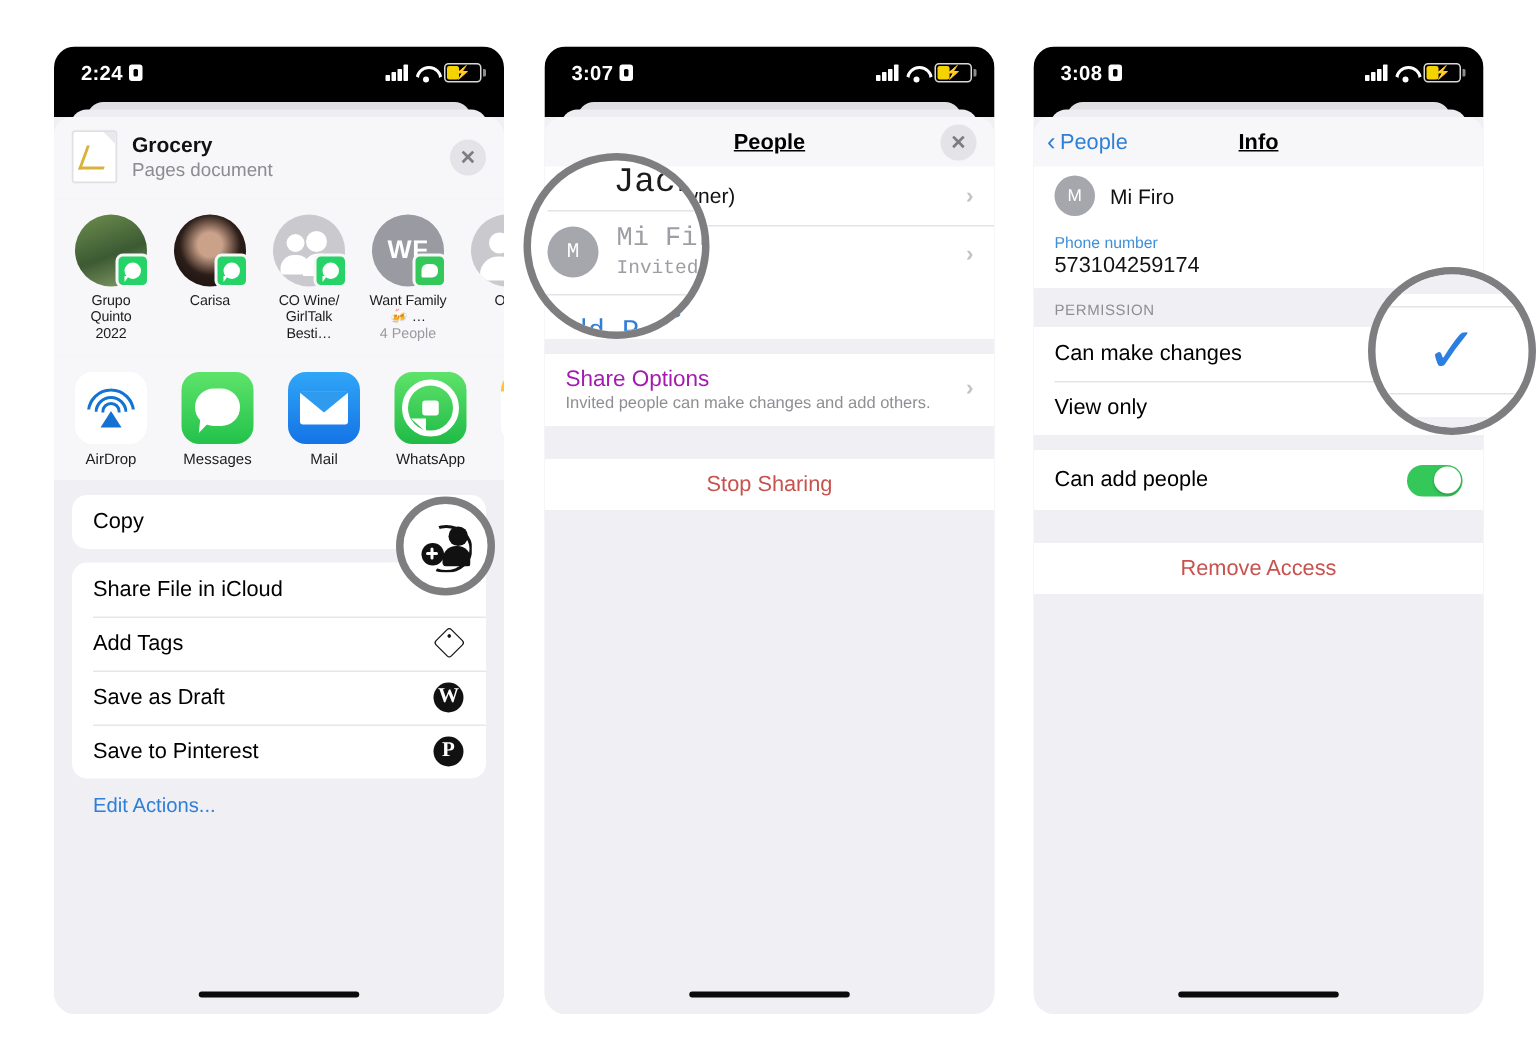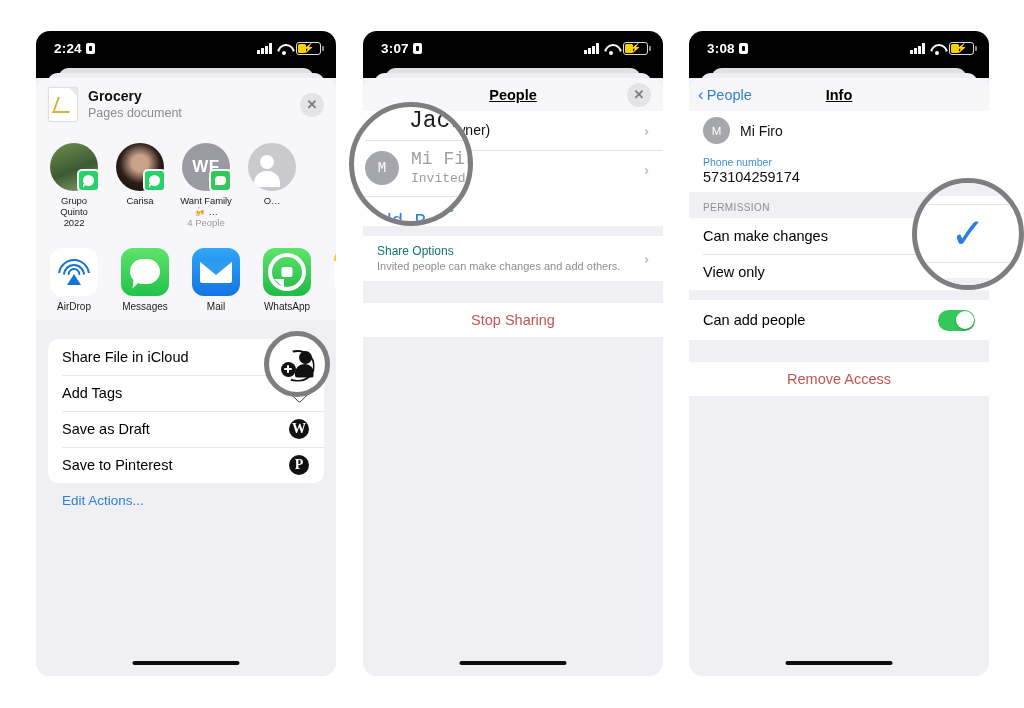--- a/index.html
+++ b/index.html
@@ -176,21 +176,21 @@
 
   .pl-row { display:flex; align-items:center; gap:10px; padding:0 14px; height:39px; background:#fff; position:relative;}
   .pl-row + .pl-row:before{content:"";position:absolute;left:14px;right:0;top:0;height:1px;background:#e4e4e8;}
   .pl-av { width:27px;height:27px;border-radius:50%;flex:0 0 auto; display:flex;align-items:center;justify-content:center;
            font-size:11.5px; color:#fff; background:#a6a6ad; overflow:hidden;}
   .pl-txt{ display:flex; flex-direction:column; line-height:1.18;}
   .pl-name{ font-size:14px; color:#111;}
   .pl-sub{ font-size:11.5px; color:#9a9aa0;}
   .addp { padding:9px 14px 11px; background:#fff; color:#2f7fd6; font-size:15px;}
   .opt-row { padding:8px 14px 9px; background:#fff; position:relative;}
-  .opt-t { font-size:12px; color:#0f766e; }
+  .opt-t { font-size:15px; color:#a21caf; }
   .opt-s { font-size:11px; color:#8e8e93; margin-top:2px;}
   .destruct { background:#fff; text-align:center; padding:9px 0; color:#c6534f; font-size:14.5px;margin-top:12px;}
 
   
   .sec-hd { font-size:10px; color:#8e8e93; letter-spacing:.4px; padding:12px 14px 5px;}
   .field { background:#fff; padding:6px 14px 7px;}
   .field-l { font-size:10.5px; color:#3f8fd8;}
   .field-v { font-size:14.5px; color:#111; margin-top:1px;}
   .check { margin-left:auto; color:#0a7cf0; font-size:20px; font-weight:500; line-height:1;}
   .toggle { margin-left:auto; width:37px;height:21px;border-radius:11px;background:#34c759;position:relative;}
@@ -285,20 +285,35 @@
           <div class="av">
               <div class="av-img" style="background:radial-gradient(circle at 50% 42%,#caa189 0 22%,#2b1d18 55%,#120d0b)"></div>
             <span class="badge wa">
                 <span class="wa-glyph"></span>
               </span>
             </div>
           <div class="c-name">Carisa</div>
         </div>
         <div class="contact">
           <div class="av">
+              <div class="av-img" style="background:#c9c9ce">
+              <span style="position:absolute;left:9px;top:13px;width:12px;height:12px;border-radius:50%;background:#fff"></span>
+              <span style="position:absolute;left:22px;top:11px;width:14px;height:14px;border-radius:50%;background:#fff"></span>
+              <span style="position:absolute;left:5px;top:27px;width:20px;height:13px;border-radius:9px 9px 0 0;background:#fff"></span>
+              <span style="position:absolute;left:20px;top:26px;width:22px;height:15px;border-radius:10px 10px 0 0;background:#fff"></span>
+            </div>
+            <span class="badge wa">
+                <span class="wa-glyph"></span>
+              </span>
+            </div>
+          <div class="c-name">CO Wine/</div>
+          <div class="c-name">GirlTalk Besti…</div>
+        </div>
+        <div class="contact">
+          <div class="av">
               <div class="av-img" style="background:#9a9aa3;display:flex;align-items:center;justify-content:center;color:#fff;font-size:17px;font-weight:600;letter-spacing:.5px">WF</div>
             <span class="badge msg">
                 <span class="msg-glyph"></span>
               </span>
             </div>
           <div class="c-name">Want Family 🍻 …</div>
           <div class="c-sub">4 People</div>
         </div>
         <div class="contact">
           <div class="av">
@@ -348,20 +363,28 @@
         <div class="app">
           <div class="app-ico notes">
             <div class="nt-top"></div>
 
           </div>
           <div class="app-name">N</div>
         </div>
       </div>
 
       <div class="actions">
+        <div class="act-card">
+          <div class="act-row">
+            <span>Copy</span>
+            <span class="act-ico">
+                <span class="ic-copy"></span>
+              </span>
+          </div>
+        </div>
         <div style="height:9px"></div>
         <div class="act-card">
           <div class="act-row">
             <span>Share File in iCloud</span>
             <span class="act-ico"></span>
           </div>
           <div class="act-row">
             <span>Add Tags</span>
             <span class="act-ico">
                 <span class="ic-tag"></span>

